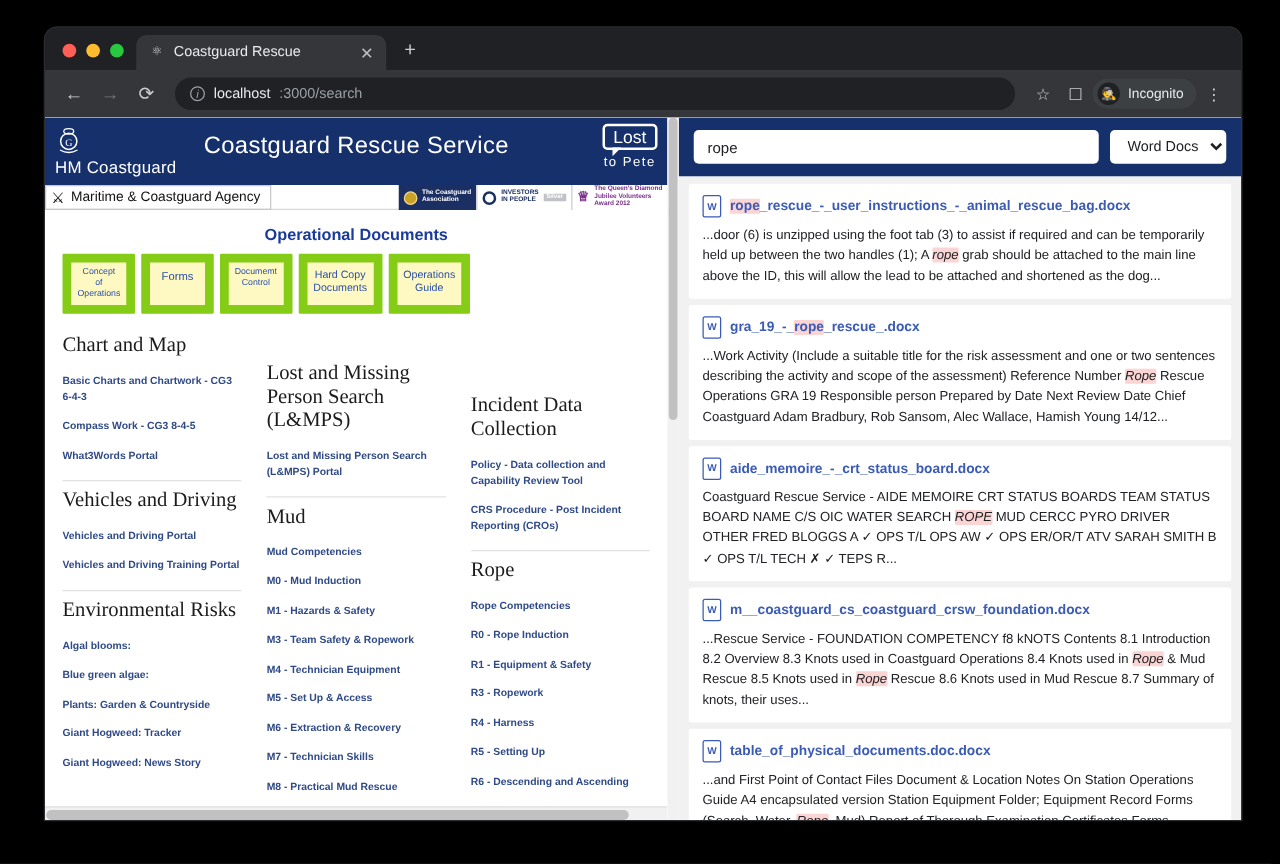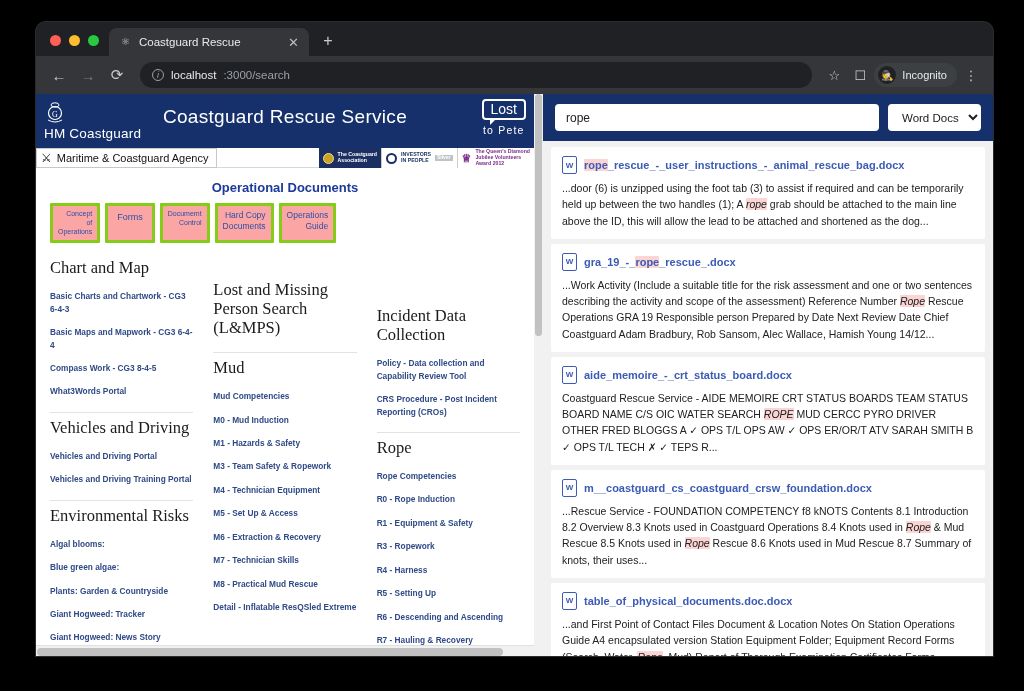--- a/index.html
+++ b/index.html
@@ -228,25 +228,25 @@
 
   .docs-title {
     text-align: center;
     color: #1a3a9c;
     font-weight: bold;
     font-size: 13px;
     padding: 12px 0 8px;
   }
   .tabrow { display: flex; gap: 5px; padding: 0 10px 10px 14px; }
   .doctab {
-    border: 3px solid #84cc16;
+    border: 7px solid #84cc16;
     color: #2a4fa8;
-    background: #fca5a5;
+    background: #fef9c3;
     font-size: 7px;
-    text-align: right;
+    text-align: center;
     padding: 4px 5px;
     line-height: 1.25;
     min-width: 44px;
     cursor: pointer;
     border-radius: 1px;
   }
   .doctab.big { font-size: 9px; padding: 6px 9px; }
   .doctab.mid { font-size: 8.5px; }
 
   .cols {
@@ -491,37 +491,37 @@
           <div class="doctab mid">
             <div>Operations</div>
             <div>Guide</div>
           </div>
         </div>
 
       <div class="cols" id="doccols">
           <div class="col c1">
             <h2>Chart and Map</h2>
             <a class="lnk">Basic Charts and Chartwork - CG3 6-4-3</a>
-            <a class="lnk">Basic Maps and Mapwork - CG3 6-4-4</a>
             <a class="lnk">Compass Work - CG3 8-4-5</a>
             <a class="lnk">What3Words Portal</a>
             <div class="divider"></div>
             <h2>Vehicles and Driving</h2>
             <a class="lnk">Vehicles and Driving Portal</a>
             <a class="lnk">Vehicles and Driving Training Portal</a>
             <div class="divider"></div>
             <h2>Environmental Risks</h2>
             <a class="lnk">Algal blooms:</a>
             <a class="lnk">Blue green algae:</a>
             <a class="lnk">Plants: Garden &amp; Countryside</a>
             <a class="lnk">Giant Hogweed: Tracker</a>
             <a class="lnk">Giant Hogweed: News Story</a>
           </div>
           <div class="col c2">
             <h2>Lost and Missing Person Search (L&amp;MPS)</h2>
+            <a class="lnk">Lost and Missing Person Search (L&amp;MPS) Portal</a>
             <div class="divider"></div>
             <h2>Mud</h2>
             <a class="lnk">Mud Competencies</a>
             <a class="lnk">M0 - Mud Induction</a>
             <a class="lnk">M1 - Hazards &amp; Safety</a>
             <a class="lnk">M3 - Team Safety &amp; Ropework</a>
             <a class="lnk">M4 - Technician Equipment</a>
             <a class="lnk">M5 - Set Up &amp; Access</a>
             <a class="lnk">M6 - Extraction &amp; Recovery</a>
             <a class="lnk">M7 - Technician Skills</a>

